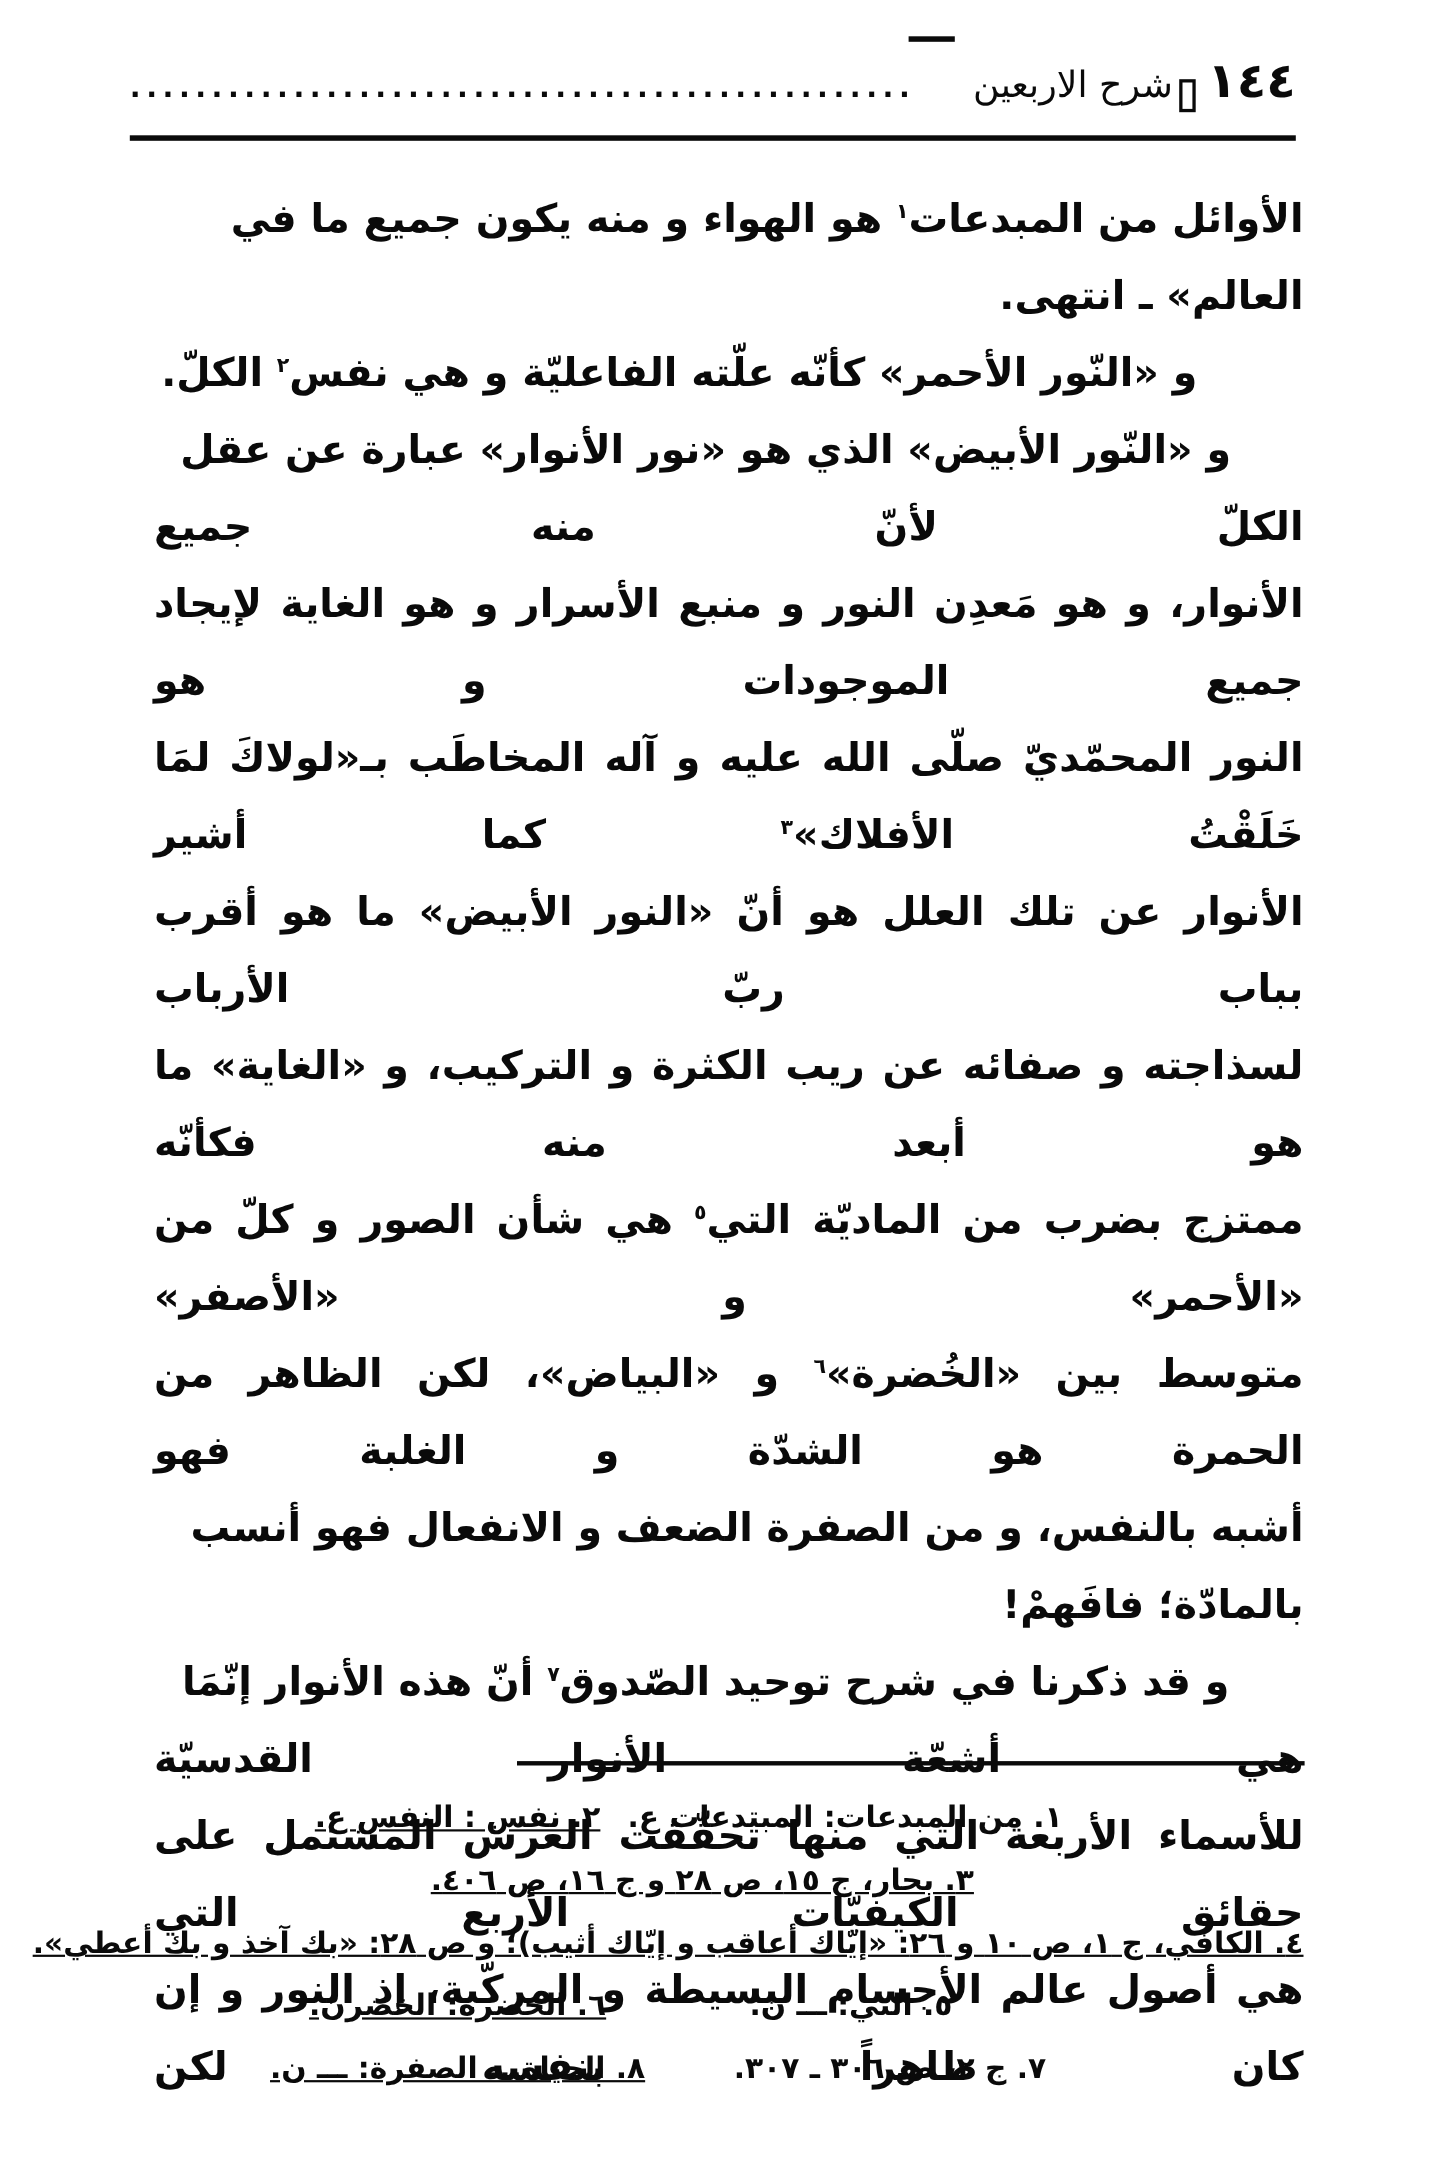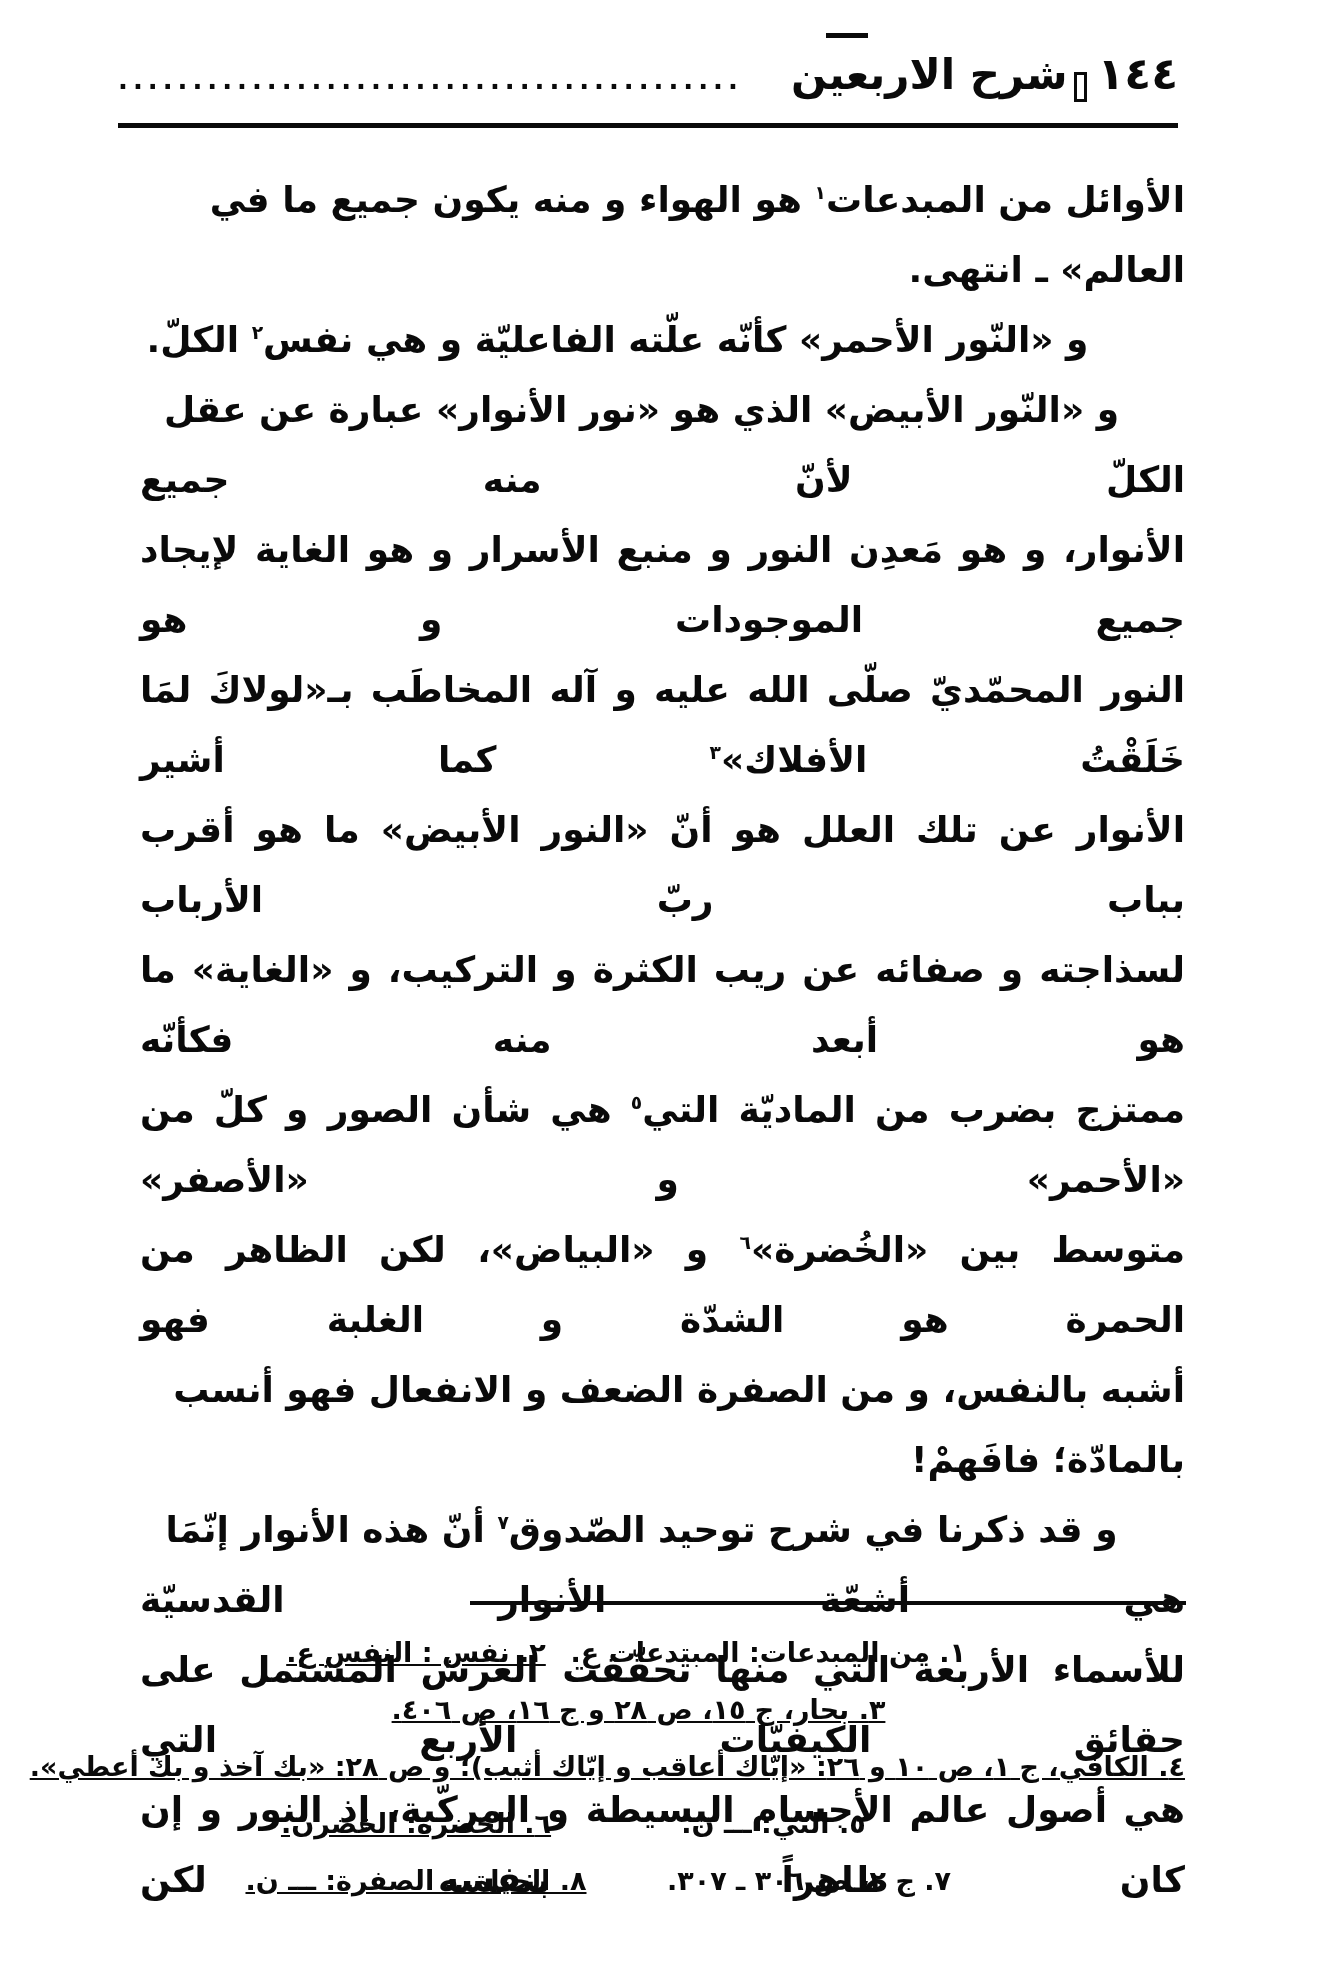--- a/index.html
+++ b/index.html
@@ -39,22 +39,22 @@
   }
   .square-bullet {
     display: inline-block;
     width: 19px; height: 24px;
     border: 3px solid #0a0a0a;
     margin: 0 10px 0 6px;
     align-self: flex-end;
     position: relative; top: -4px;
   }
   .head-title {
-    font-size: 42px;
-    font-weight: 700;
+    font-size: 33px;
+    font-weight: 400;
     margin-left: 44px;
   }
   .dots-leader {
     flex: 1 1 auto;
     overflow: hidden;
     font-size: 26px;
     font-weight: 700;
     letter-spacing: 5px;
     margin: 0 10px 0 0;
     direction: ltr;

